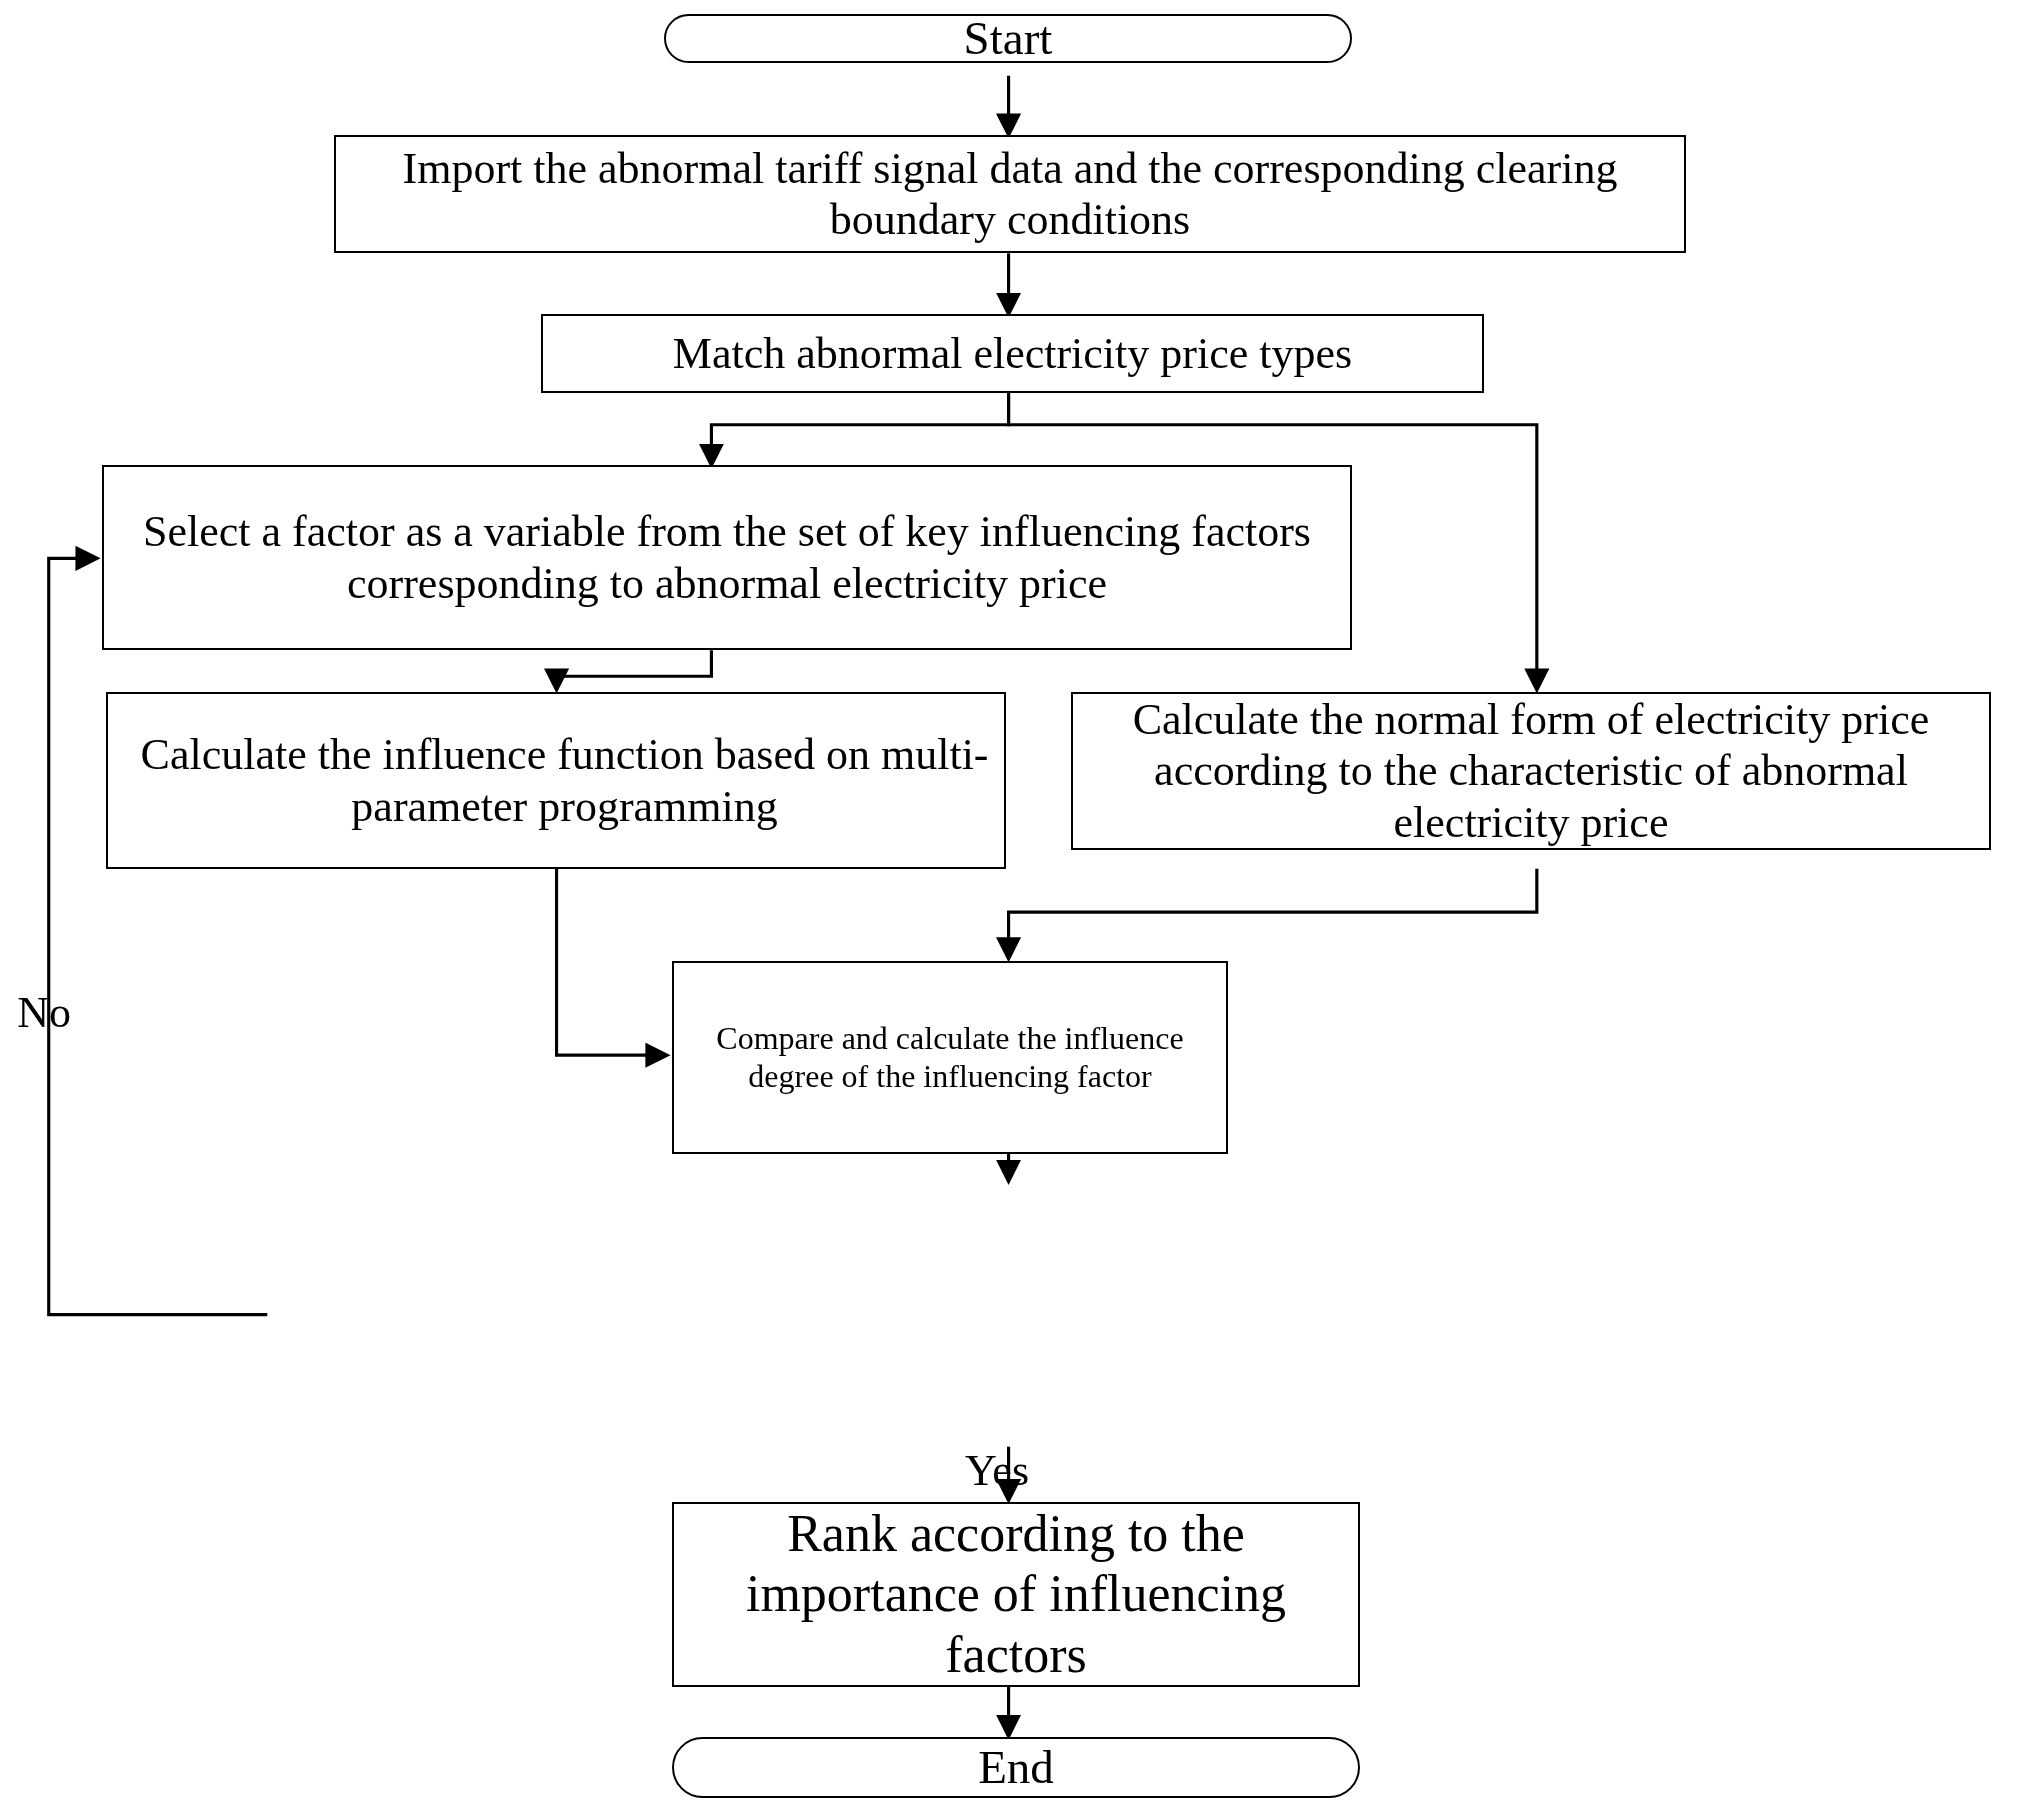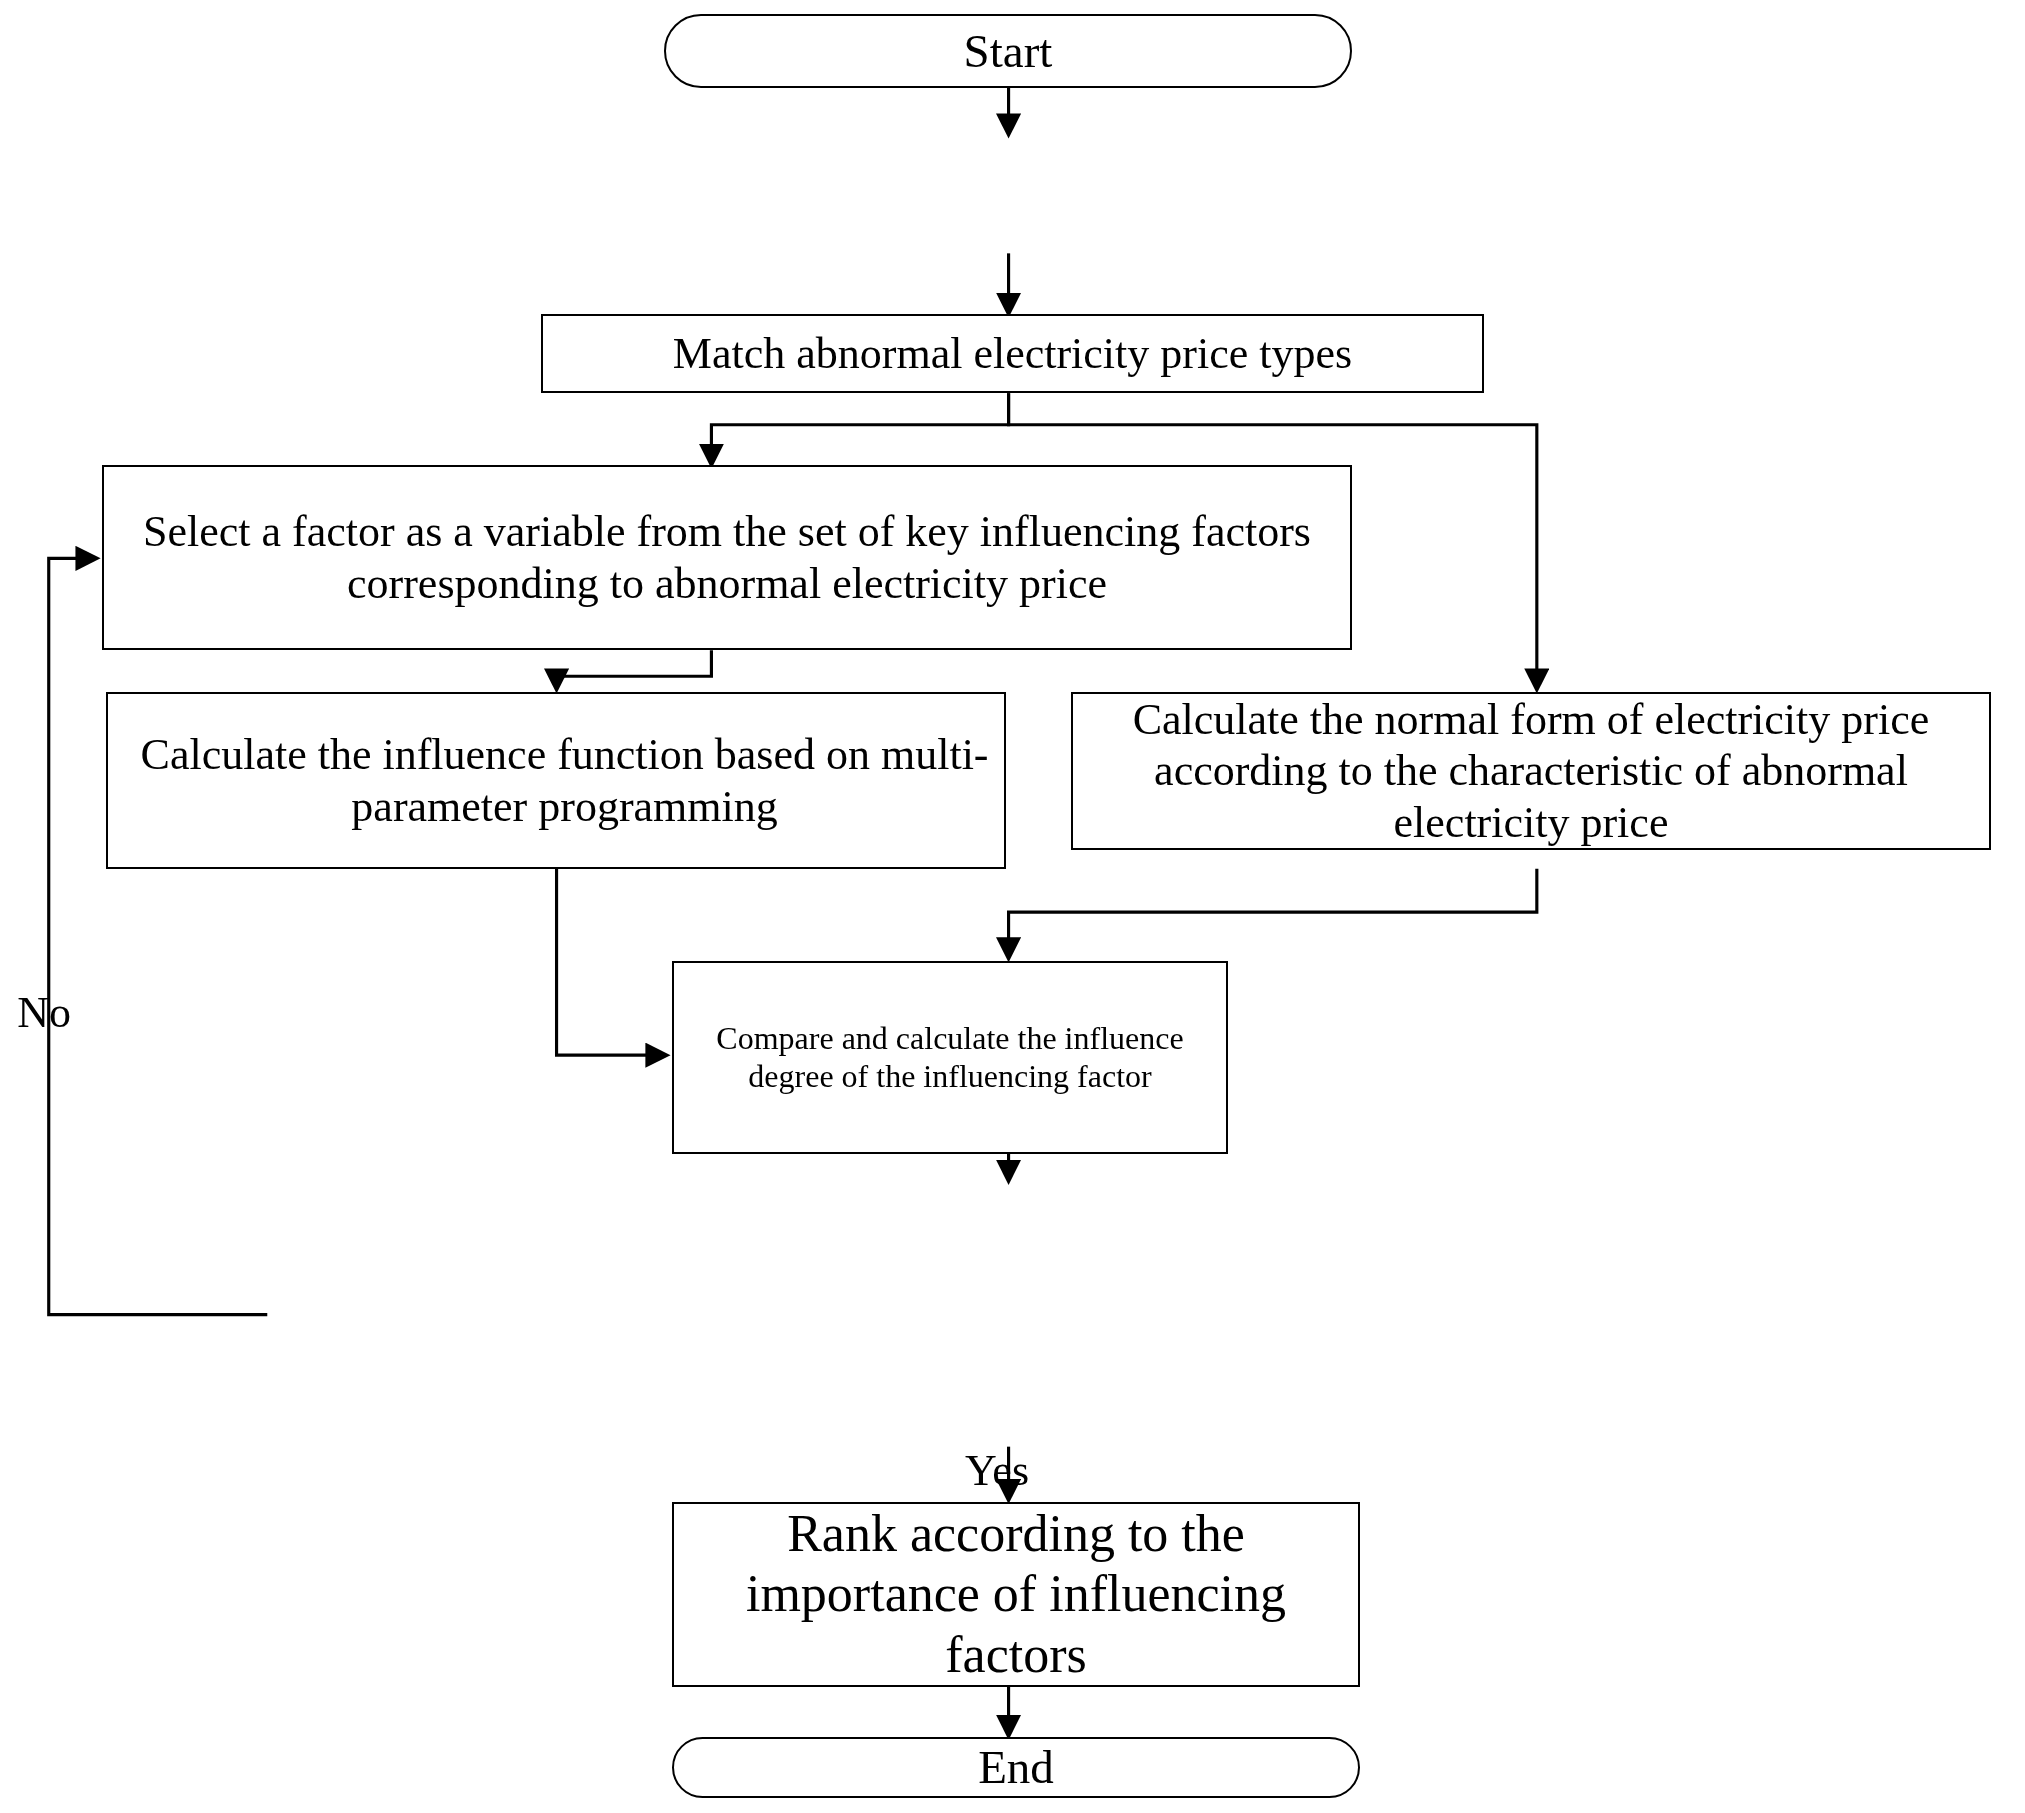--- a/index.html
+++ b/index.html
@@ -89,24 +89,27 @@
       <path d="M 1283 1467 L 1283 1499" marker-end="url(#arrow)"></path>
 
       <path d="M 340 1672 L 62 1672 L 62 710 L 120 710" marker-end="url(#arrow)"></path>
 
       <path d="M 1283 1840 L 1283 1905" marker-end="url(#arrow)"></path>
 
       <path d="M 1283 2145 L 1283 2205" marker-end="url(#arrow)"></path>
     </g>
   </svg>
 
-  <div class="node terminator" style="left:664px; top:14px; width:688px; height:74px; font-size:47px;">
+  <div class="node terminator" style="left:664px; top:14px; width:688px; height:49px; font-size:47px;">
     <span>Start</span>
   </div>
 
+  <div class="node" style="left:334px; top:135px; width:1352px; height:118px; font-size:44px;">
+    <span>Import the abnormal tariff signal data and the corresponding clearing boundary conditions</span>
+  </div>
 
   <div class="node" style="left:541px; top:314px; width:943px; height:79px; font-size:44px;">
     <span>Match abnormal electricity price types</span>
   </div>
 
   <div class="node" style="left:102px; top:465px; width:1250px; height:185px; font-size:44px;">
     <span>Select a factor as a variable from the set of key influencing factors corresponding to abnormal electricity price</span>
   </div>
 
   <div class="node" style="left:106px; top:692px; width:900px; height:177px; font-size:44px;padding-left:25px;">

